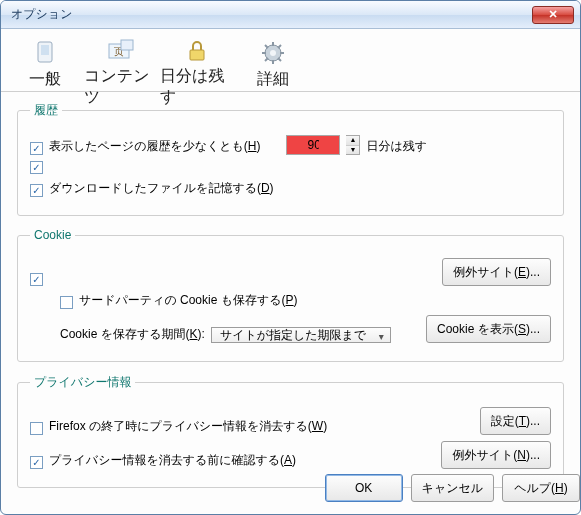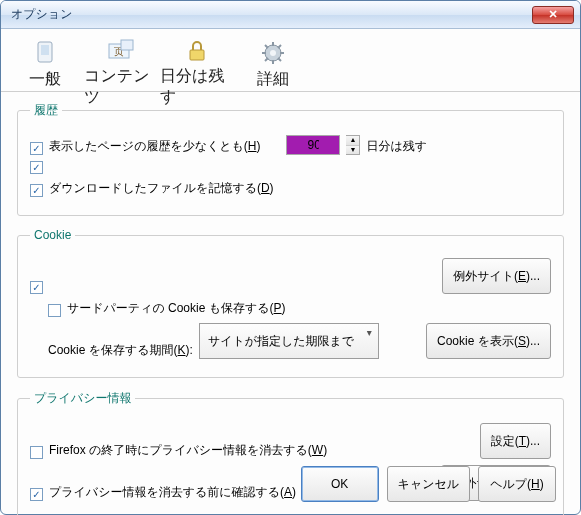--- a/index.html
+++ b/index.html
@@ -115,69 +115,69 @@
     cursor: pointer;
     flex-shrink: 0;
   }
   .chk.checked::after { content: "✓"; line-height: 10px; }
   .num-input {
     width: 54px; height: 20px;
     border: 1px solid #a8a8a8;
     text-align: right;
     padding: 0 20px;
     font-size: 12px;
-    background: #a21caf;
+    background: #ef4444;
   }
   .spin {
     width: 14px; height: 20px;
     display: flex; flex-direction: column;
     border: 1px solid #a8a8a8; border-left: none;
   }
   .spin div {
     flex: 1; background: linear-gradient(#f6f6f6,#e4e4e4);
     font-size: 7px; text-align: center; line-height: 8px;
     cursor: pointer; border-bottom: 1px solid #ccc;
   }
   .spin div:last-child { border-bottom: none; }
-  .indent { margin-left: 18px; }
+  .indent { margin-left: 30px; }
   .btn {
-    height: 36px;
+    height: 28px;
     padding: 0 10px;
     background: linear-gradient(#fdfdfd, #e8e8e8);
     border: 1px solid #9c9c9c;
     border-radius: 3px;
     font-size: 12px;
     cursor: pointer;
     display: inline-flex;
     align-items: center;
     justify-content: center;
   }
   .select {
-    height: 36px;
+    height: 16px;
     border: 1px solid #9c9c9c;
     background: linear-gradient(#fdfdfd,#eee);
     padding: 0 20px 0 8px;
     display: inline-flex;
     align-items: center;
     position: relative;
     cursor: pointer;
     font-size: 12px;
     min-width: 180px;
   }
   .select::after {
     content: "▾";
     position: absolute; right: 6px; top: 3px;
     font-size: 10px; color: #555;
   }
   .cookie-right {
     margin-left: auto;
   }
   .footer {
     position: absolute;
-    bottom: 12px; right: 24px;
+    bottom: 12px; right: 0;
     display: flex; gap: 8px; padding-left: 44px;
   }
   .footer .btn { min-width: 78px; }
   .footer .btn.default {
     border: 1px solid #4a80c2;
     box-shadow: 0 0 0 1px #92b9e6 inset;
   }
   .u { text-decoration: underline; }
 </style>
 </head>

